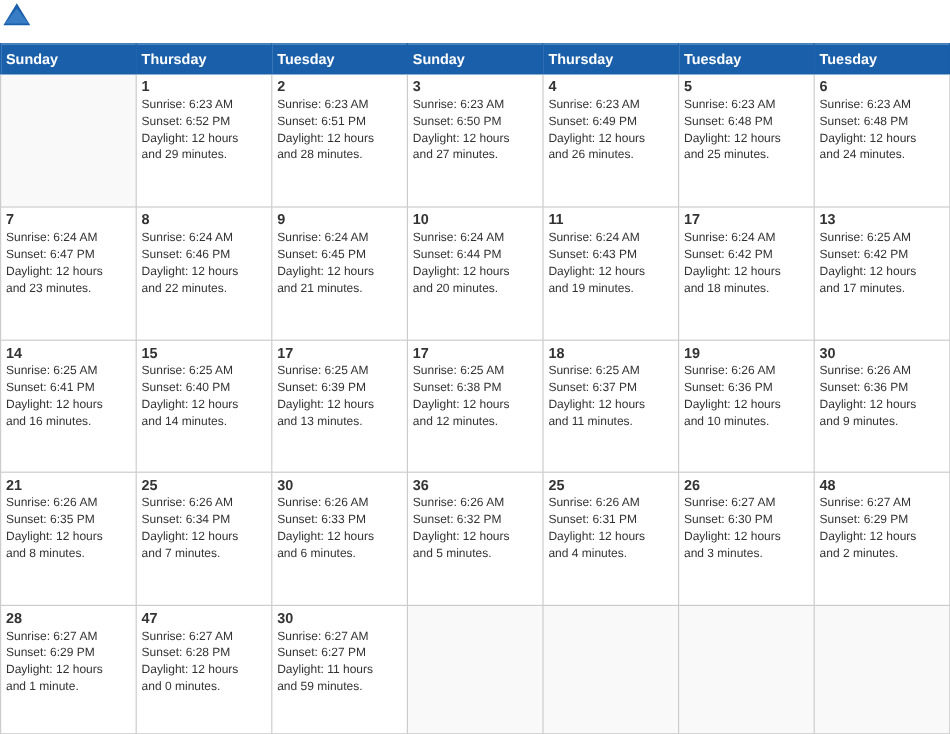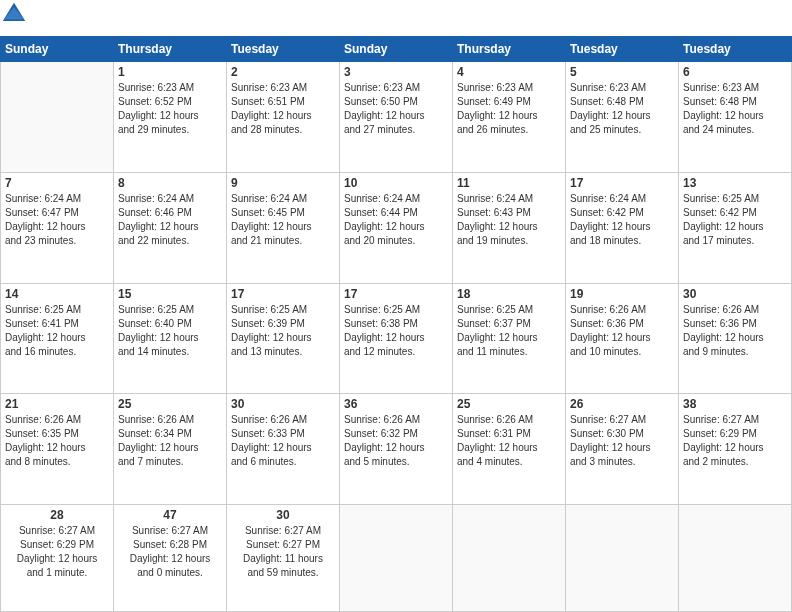--- a/index.html
+++ b/index.html
@@ -86,21 +86,20 @@
       display: block;
       margin-bottom: 2px;
     }
     .day-info {
       font-size: 10px;
       line-height: 1.4;
       color: #333;
     }
     .last-row td {
       height: 72px;
-      text-align: center;
     }
   </style>
 </head>
 <body>
 
 <div class="page">
   <div class="header">
     <div class="logo">
       <svg class="logo-icon" viewBox="0 0 40 40">
         <polygon points="20,4 36,30 4,30" fill="#1a5faa"></polygon>
@@ -314,21 +313,21 @@
 and 4 minutes.</div>
           </td>
           <td>
             <span class="day-number">26</span>
             <div class="day-info" style="white-space: pre-line;">Sunrise: 6:27 AM
 Sunset: 6:30 PM
 Daylight: 12 hours
 and 3 minutes.</div>
           </td>
           <td>
-            <span class="day-number">38</span>
+            <span class="day-number">48</span>
             <div class="day-info" style="white-space: pre-line;">Sunrise: 6:27 AM
 Sunset: 6:29 PM
 Daylight: 12 hours
 and 2 minutes.</div>
           </td>
         </tr>
         <tr class="last-row">
           <td>
             <span class="day-number">28</span>
             <div class="day-info" style="white-space: pre-line;">Sunrise: 6:27 AM

